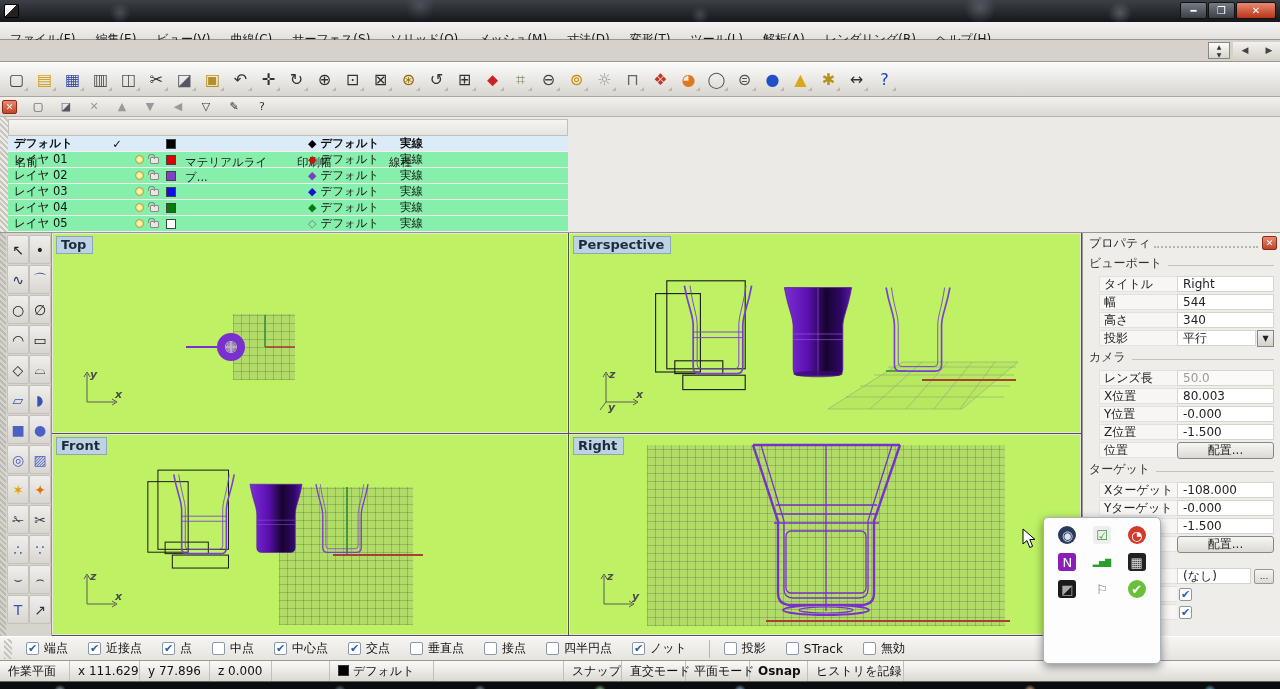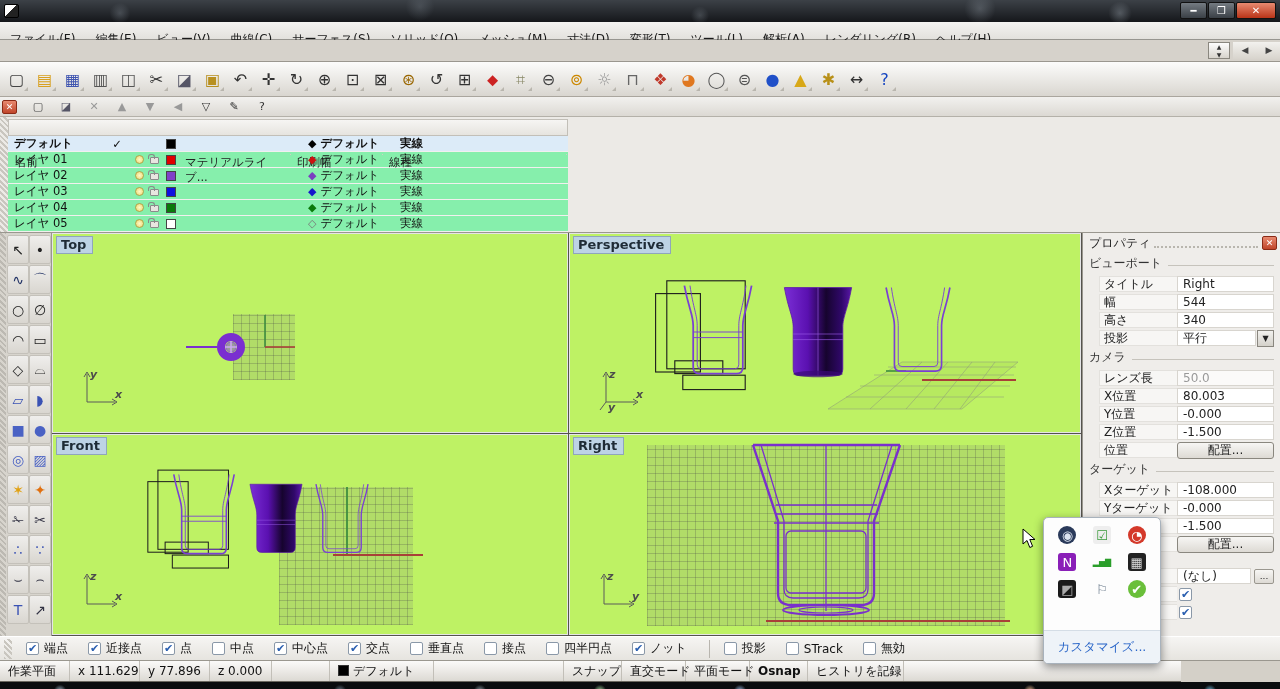--- a/index.html
+++ b/index.html
@@ -93,21 +93,21 @@
   .pcheck { width:13px; height:13px; background:#fff; border:1px solid #8a98a8; border-radius:2px; color:#2a5fb0; font-size:11px; line-height:11px; text-align:center; margin-left:2px; }
 
   
   #osnap { position:absolute; left:0; top:636px; width:1280px; height:25px; background:linear-gradient(#f6f5f3,#e6e4df); border-top:1px solid #fff; border-bottom:1px solid #9a978f; display:flex; align-items:center; padding-left:4px; font-size:12px; color:#111; }
   #osnap-grip { width:8px; height:20px; background:repeating-linear-gradient(45deg,#c9c6bf 0 2px,transparent 2px 4px); margin-right:14px; }
   .os-item { display:flex; align-items:center; margin-right:20px; }
   .os-box { width:13px; height:13px; background:#fff; border:1px solid #8a98a8; border-radius:2px; color:#2a5fb0; font-size:11px; line-height:11px; text-align:center; margin-right:5px; }
   .os-div { width:1px; height:18px; background:#b8b5ae; margin:0 14px 0 2px; }
 
   
-  #statusbar { position:absolute; left:0; top:661px; width:1181px; height:21px; background:linear-gradient(#fbfaf9,#dcd9d3); border-bottom:1px solid #6a675f; display:flex; align-items:center; font-size:12px; color:#111; }
+  #statusbar { position:absolute; left:0; top:661px; width:1280px; height:21px; background:linear-gradient(#fbfaf9,#dcd9d3); border-bottom:1px solid #6a675f; display:flex; align-items:center; font-size:12px; color:#111; }
   .st-seg { padding:0 8px; height:100%; line-height:20px; border-right:1px solid #c2bfb8; white-space:nowrap; }
   .st-sp { border-right:1px solid #c2bfb8; height:100%; }
   .st-bold { font-weight:bold; }
   .st-swatch { display:inline-block; width:11px; height:11px; background:#000; border:1px solid #333; vertical-align:-1px; margin-right:4px; }
 
   
   #taskbar { position:absolute; left:0; top:682px; width:1280px; height:7px; background:
       radial-gradient(circle 9px at 60px 9px, #9ab0c0, transparent 70%),
       radial-gradient(circle 9px at 340px 9px, #6a7a88, transparent 70%),
       radial-gradient(circle 9px at 480px 9px, #8a98a0, transparent 70%),
@@ -647,20 +647,17 @@
       <div class="tray-ic" style="color: rgb(220, 228, 240); background: rgb(42, 58, 90); border-radius: 50%;">◉</div>
       <div class="tray-ic" style="color: rgb(58, 154, 58); background: rgb(238, 238, 238);">☑</div>
       <div class="tray-ic" style="color: rgb(255, 255, 255); background: rgb(212, 57, 42); border-radius: 50%;">◔</div>
       <div class="tray-ic" style="color: rgb(255, 255, 255); background: rgb(138, 31, 184);">N</div>
       <div class="tray-ic" style="color: rgb(42, 158, 42); background: transparent; font-size: 8px;">▂▅▇</div>
       <div class="tray-ic" style="color: rgb(221, 221, 221); background: rgb(34, 34, 34);">▦</div>
       <div class="tray-ic" style="color: rgb(170, 170, 170); background: rgb(26, 26, 26);">◩</div>
       <div class="tray-ic" style="color: rgb(102, 119, 136); background: transparent;">⚐</div>
       <div class="tray-ic" style="color: rgb(255, 255, 255); background: rgb(106, 191, 58); border-radius: 50%;">✔</div>
     </div>
-  <div id="tray-footer">
-    <span id="tray-customize">カスタマイズ...</span>
-  </div>
 </div>
 
 <svg id="cursor" width="15" height="21">
   <polygon points="1,1 1,16 5,12.5 7.8,19.5 10.6,18.3 7.8,11.5 13,11.5" fill="#fff" stroke="#000" stroke-width="1"></polygon>
 </svg>
 
 </body></html>

